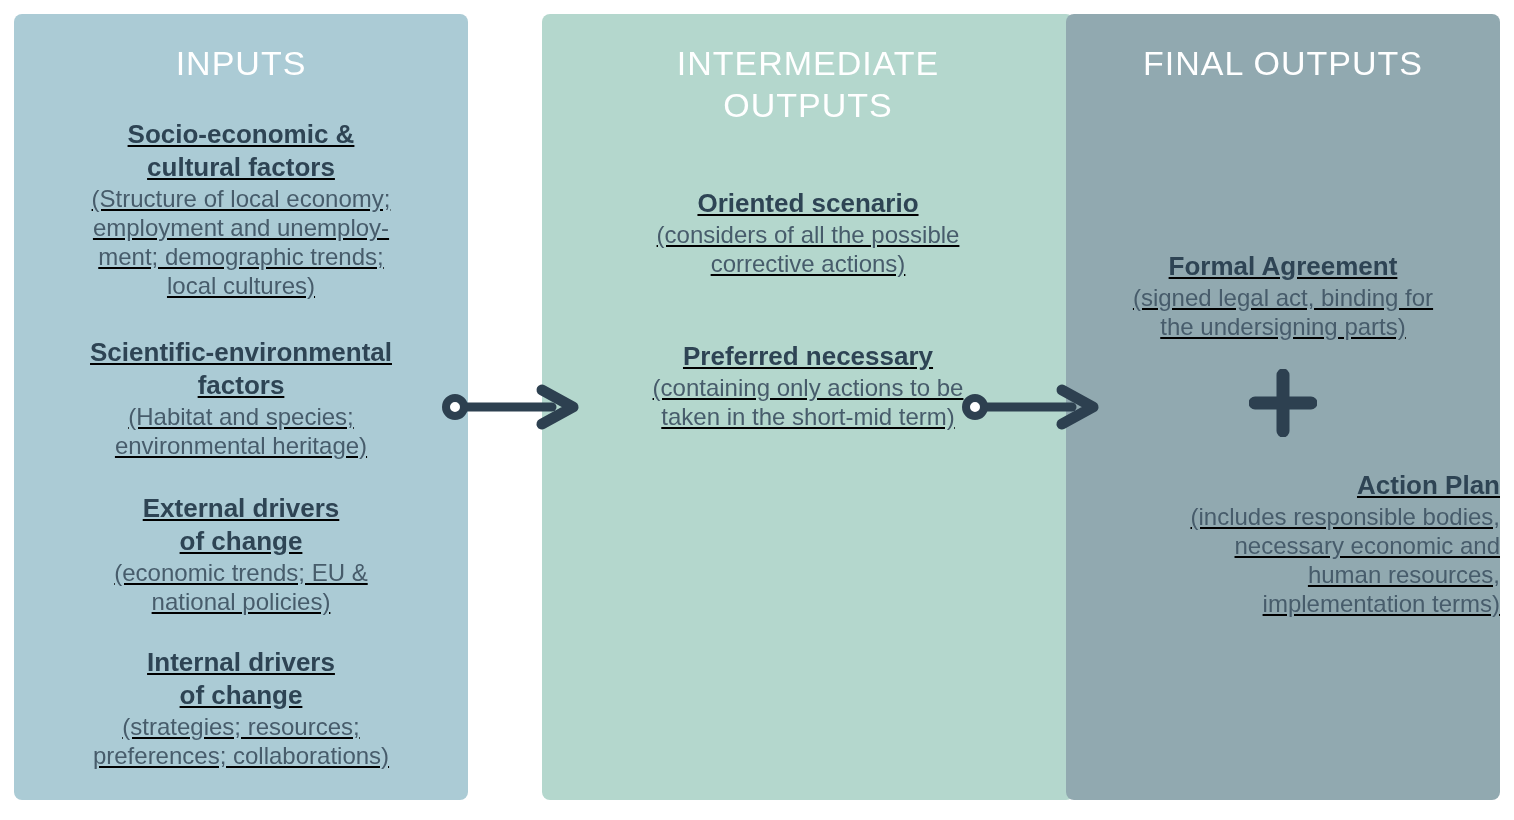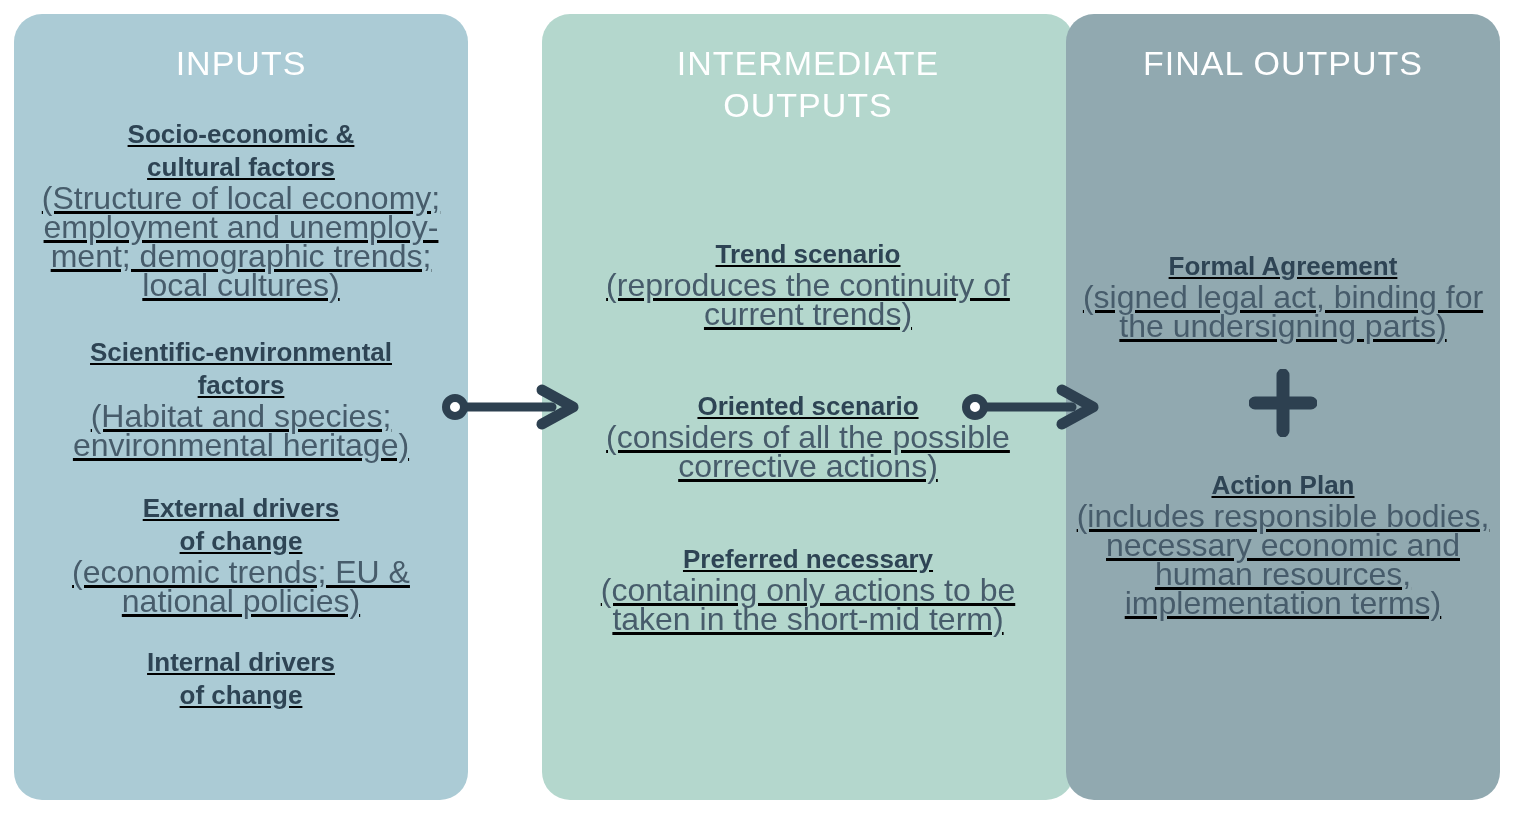--- a/index.html
+++ b/index.html
@@ -15,51 +15,51 @@
   html,body{margin:0;padding:0;background:var(--page-bg);}
   .canvas{
     position:relative;
     width:1514px;height:820px;
     background:var(--page-bg);
     font-family:"Liberation Sans","DejaVu Sans",sans-serif;
     overflow:hidden;
   }
   .panel{
     position:absolute;top:14px;height:786px;
-    border-radius:28px;
+    border-radius:8px;
     box-sizing:border-box;
   }
   .panel-inputs{left:14px;width:454px;background:var(--inputs-bg);}
   .panel-intermediate{left:542px;width:532px;background:var(--intermediate-bg);}
   .panel-final{left:1066px;width:434px;background:var(--final-bg);}
   .panel-title{
     margin:28px 10px 0;
     font-size:34px;line-height:42px;font-weight:400;
     letter-spacing:1px;color:var(--title-color);
     text-align:center;white-space:pre-line;
   }
   .item{text-align:center;text-decoration:underline;}
   .item-heading{
     font-size:26px;line-height:33px;font-weight:700;
     color:var(--heading-color);white-space:pre-line;
   }
   .item-detail{
-    font-size:32px;line-height:29px;font-weight:400;
+    font-size:24px;line-height:29px;font-weight:400;
     color:var(--detail-color);white-space:pre-line;
   }
   
   .panel-inputs .item-1{margin-top:34px;}
   .panel-inputs .item-2{margin-top:36px;}
   .panel-inputs .item-3{margin-top:32px;}
   .panel-inputs .item-4{margin-top:30px;}
   .panel-intermediate .item-1{margin-top:112px;}
   .panel-intermediate .item-2{margin-top:61px;}
   .panel-intermediate .item-3{margin-top:62px;}
   .panel-final .item-1{margin-top:166px;}
-  .panel-final .item-2{margin-top:28px;}
+  .panel-final .item-2{margin-top:28px;text-align:right;}
   .plus-wrap{margin-top:28px;text-align:center;}
   .flow-arrow{position:absolute;top:381px;width:150px;height:52px;}
   .flow-arrow.a1{left:440px;}
   .flow-arrow.a2{left:960px;}
 </style>
 </head>
 <body>
 
 <div class="canvas">
 
@@ -81,31 +81,28 @@
     </div>
     <div class="item item-3">
       <div class="item-heading">External drivers
 of change</div>
       <div class="item-detail">(economic trends; EU &amp;
 national policies)</div>
     </div>
     <div class="item item-4">
       <div class="item-heading">Internal drivers
 of change</div>
+      <div class="item-detail">(strategies; resources;
+preferences; collaborations)</div>
     </div>
   </section>
 
   <section class="panel panel-intermediate">
     <h2 class="panel-title">INTERMEDIATE
 OUTPUTS</h2>
-    <div class="item item-1">
-      <div class="item-heading">Trend scenario</div>
-      <div class="item-detail">(reproduces the continuity of
-current trends)</div>
-    </div>
     <div class="item item-2">
       <div class="item-heading">Oriented scenario</div>
       <div class="item-detail">(considers of all the possible
 corrective actions)</div>
     </div>
     <div class="item item-3">
       <div class="item-heading">Preferred necessary</div>
       <div class="item-detail">(containing only actions to be
 taken in the short-mid term)</div>
     </div>

